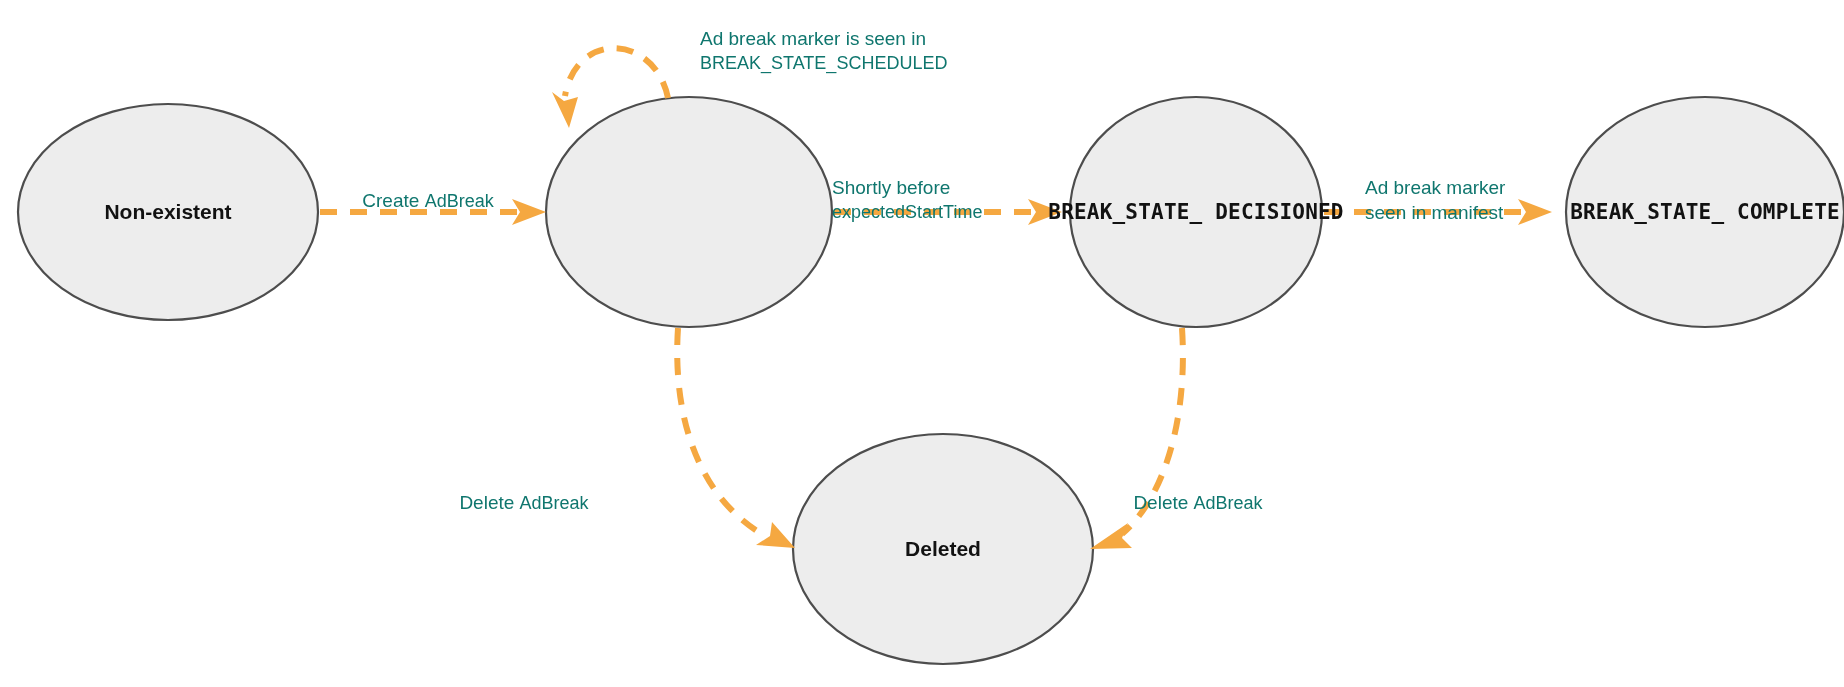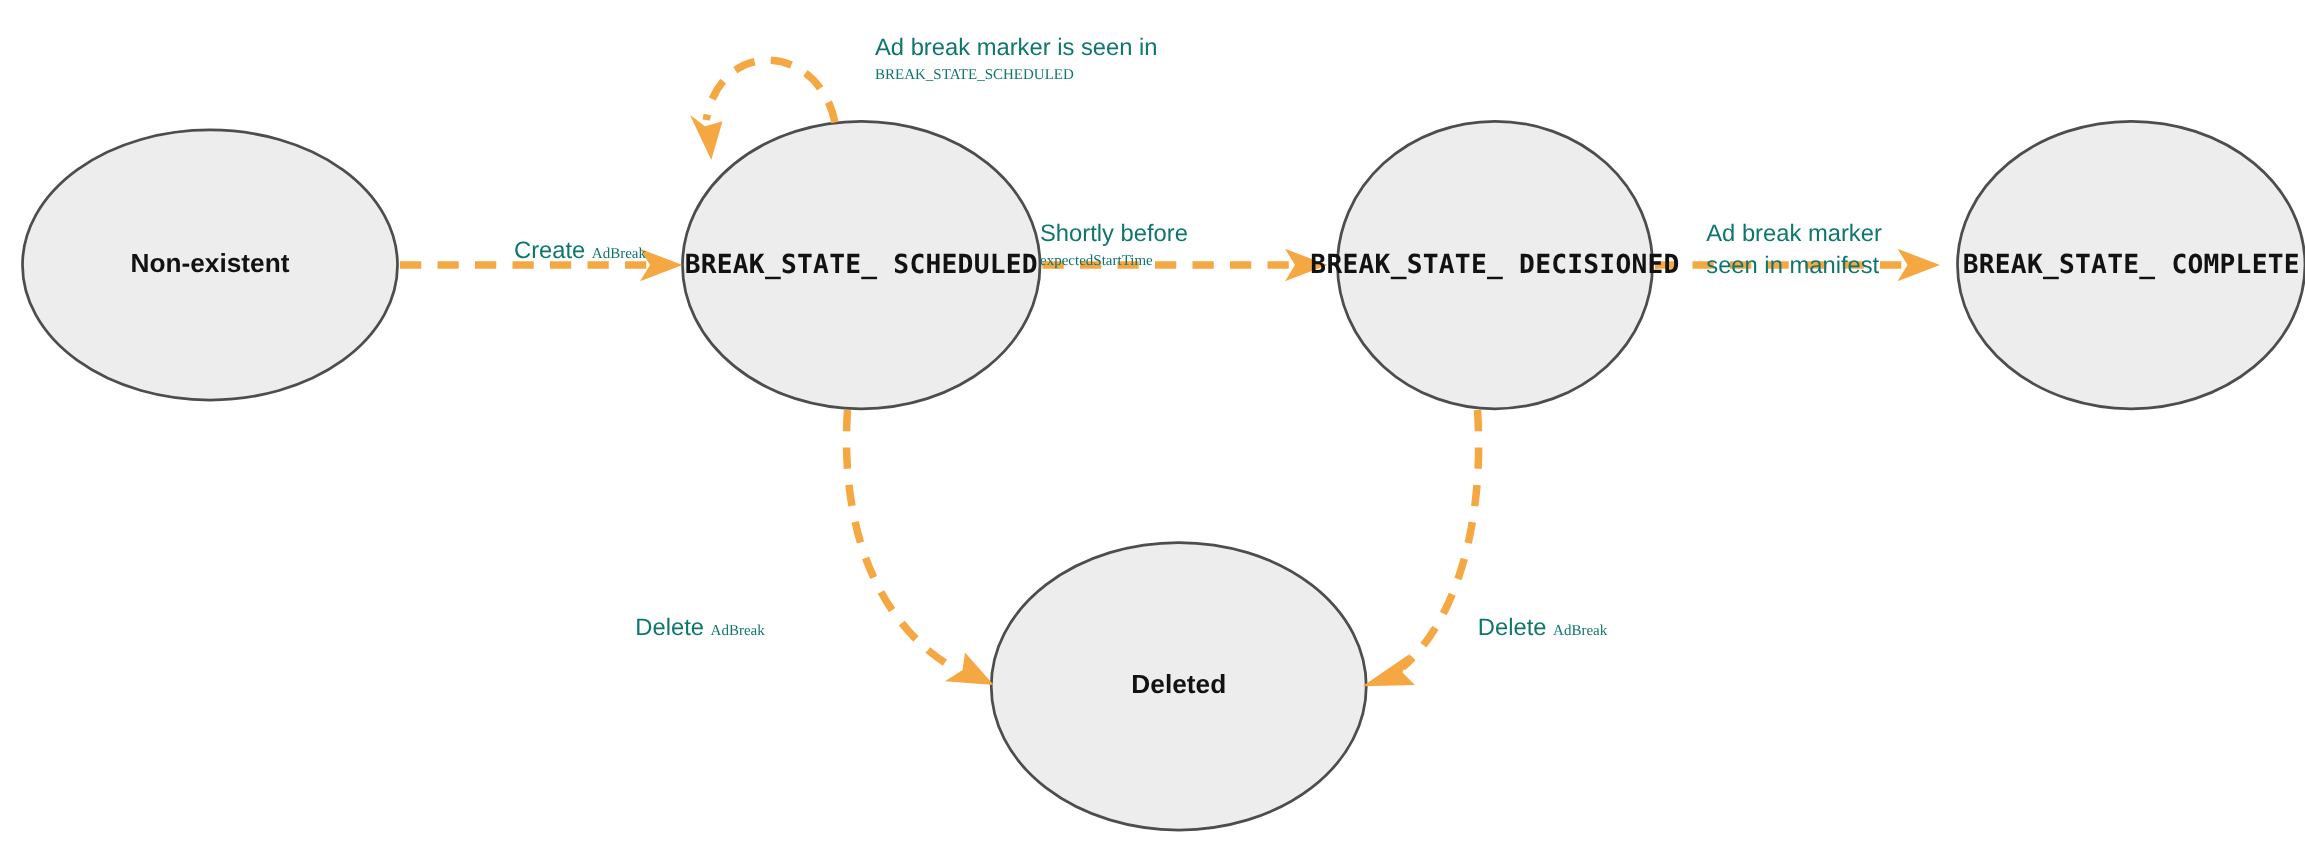--- a/index.html
+++ b/index.html
@@ -66,27 +66,27 @@
     color: #0f766e;
     line-height: 1.34;
     pointer-events: none;
     white-space: nowrap;
   }
   .edge-label .l-sans {
     font-family: "Liberation Sans", sans-serif;
     font-size: 19px;
   }
   .edge-label .l-mono {
-    font-family: Liberation Serif, serif;
-    font-size: 12px;
+    font-family: Liberation Sans, sans-serif;
+    font-size: 18px;
   }
   .edge-label .line {
     display: block;
   }
-  .lbl-center { transform: translate(-50%, -50%); text-align: right; margin-left: 36px; }
+  .lbl-center { transform: translate(-50%, -50%); text-align: right; }
   .lbl-left   { text-align: left; }
 </style>
 </head>
 <body>
 
 <div id="diagram-root">
 
   <svg class="diagram-canvas" viewBox="0 0 1844 687">
 
     <g>
@@ -138,24 +138,20 @@
       <path class="edge-path" d="M 1182,328 C 1188,420 1164,498 1122,534"></path>
       <polygon class="edge-arrowhead" points="1090,549 1128,523 1122,538 1132,548"></polygon>
     </g>
 
   </svg>
 
   <div class="node-label sans" style="left:168px; top:212px;">
     <span class="line">Non-existent</span>
   </div>
 
-  <div class="node-label mono" style="left:689px; top:212px;">
-    <span class="line">BREAK_STATE_</span>
-    <span class="line">SCHEDULED</span>
-  </div>
 
   <div class="node-label mono" style="left:1196px; top:212px;">
     <span class="line">BREAK_STATE_</span>
     <span class="line">DECISIONED</span>
   </div>
 
   <div class="node-label mono" style="left:1705px; top:212px;">
     <span class="line">BREAK_STATE_</span>
     <span class="line">COMPLETE</span>
   </div>

